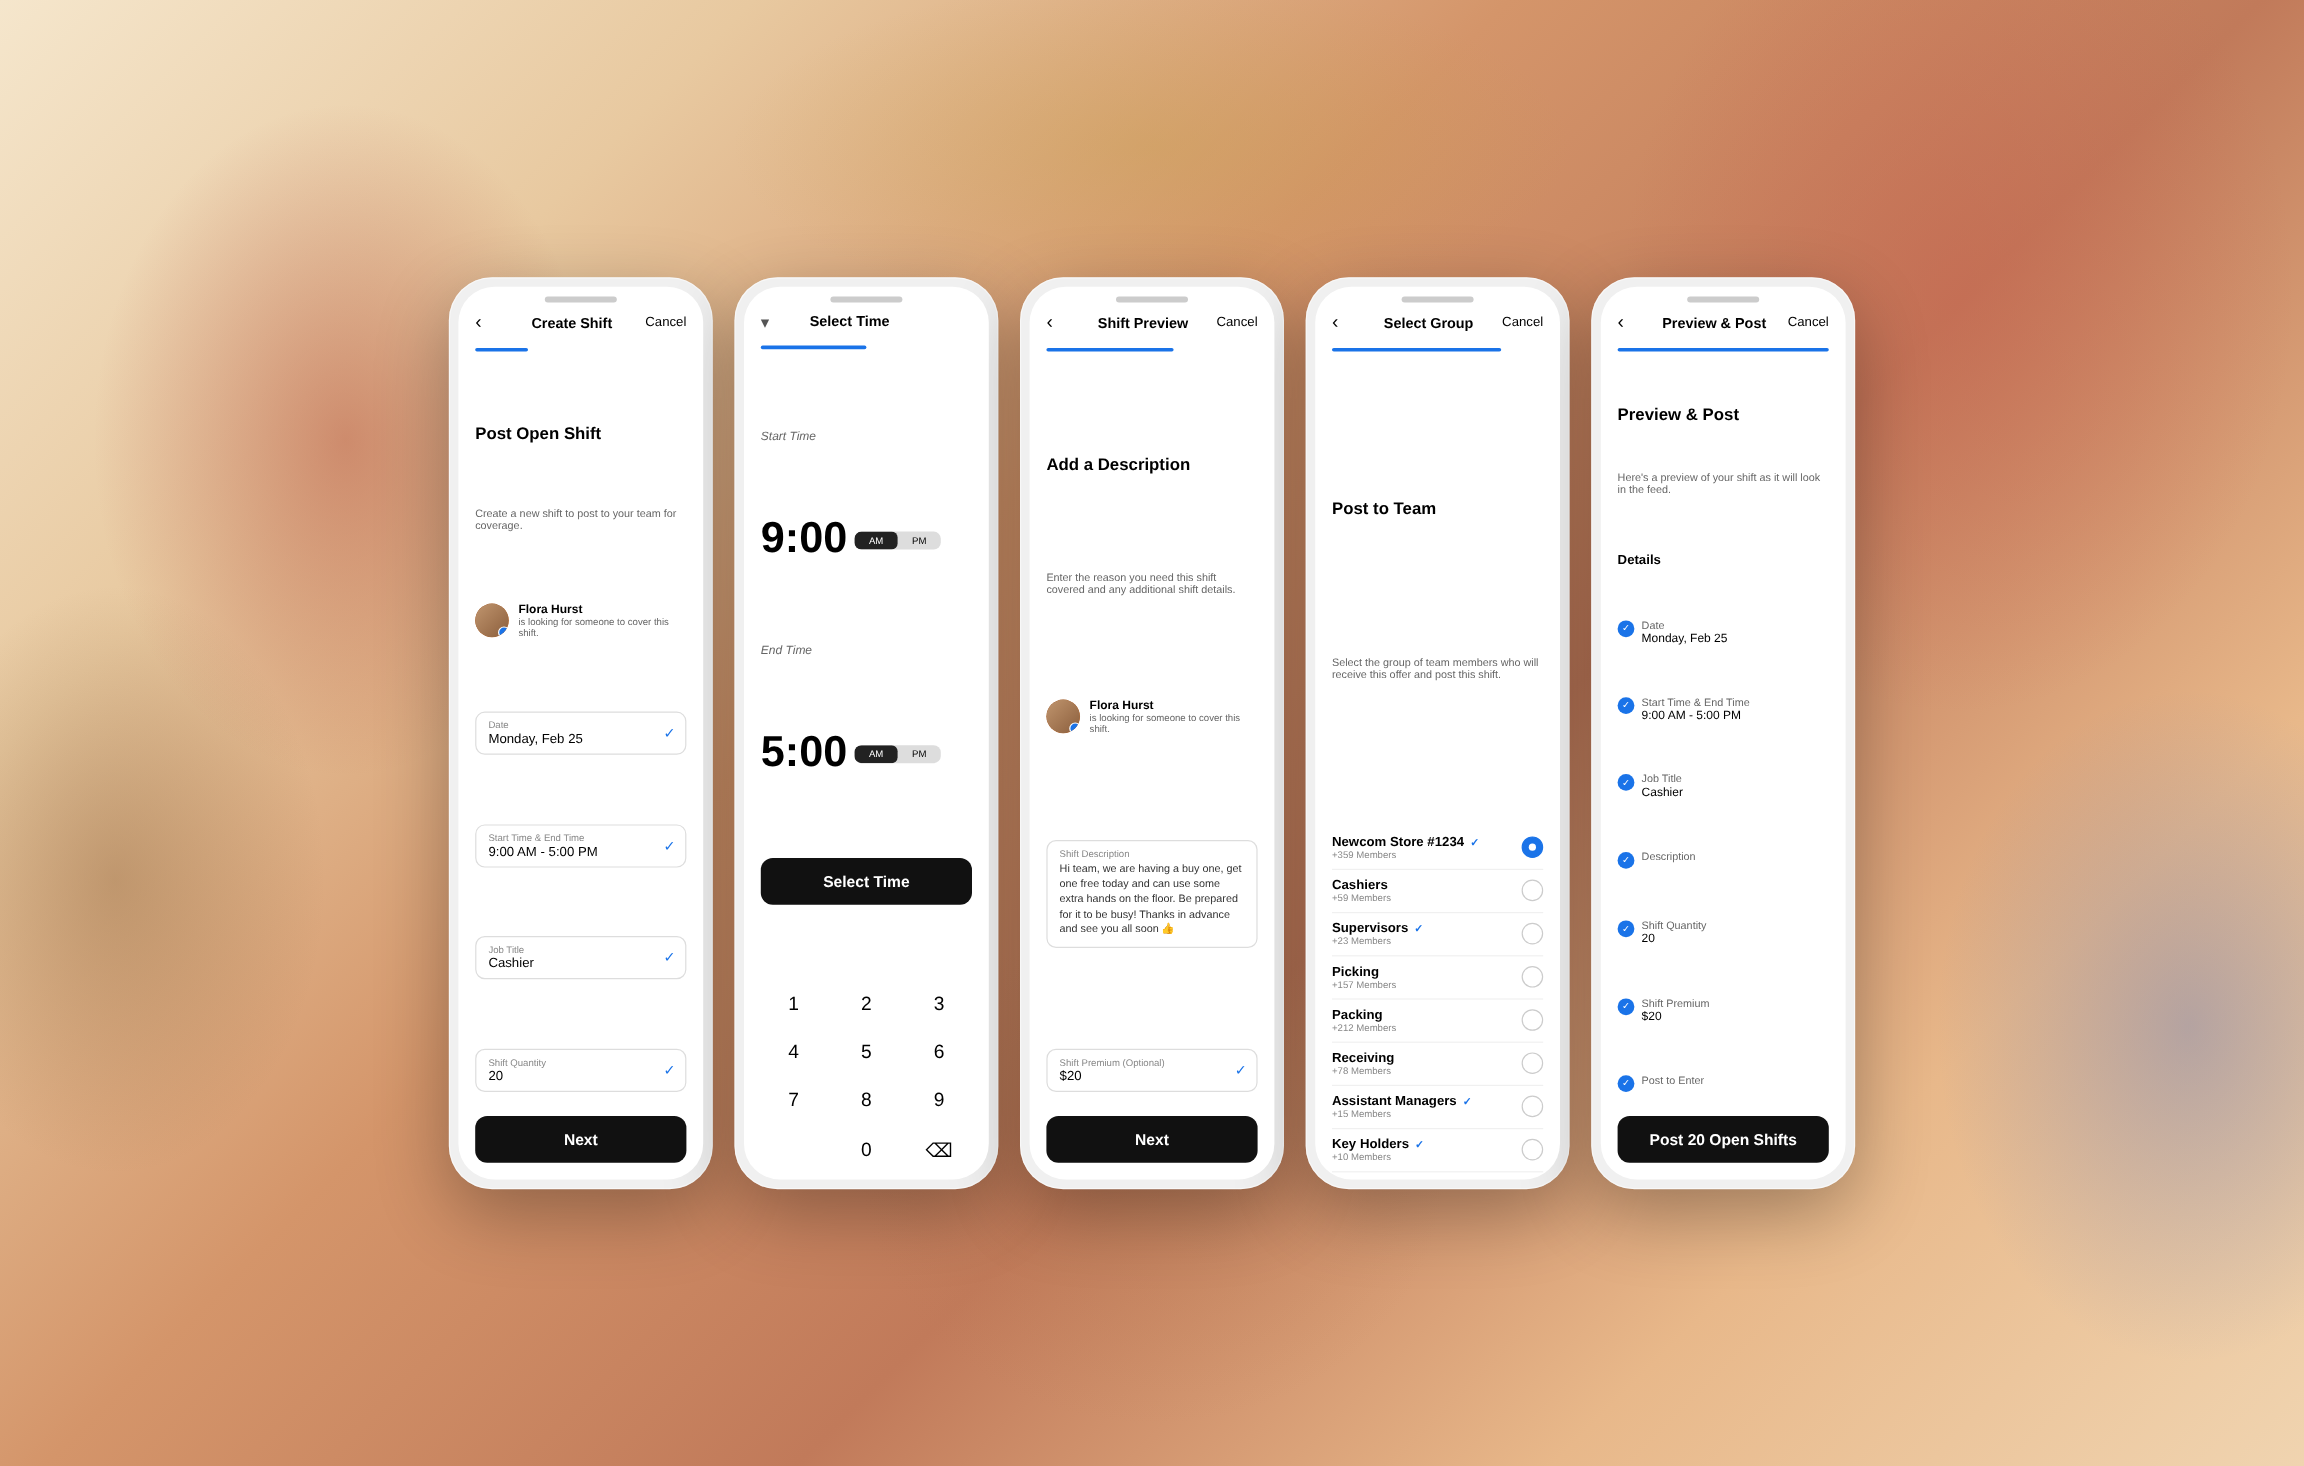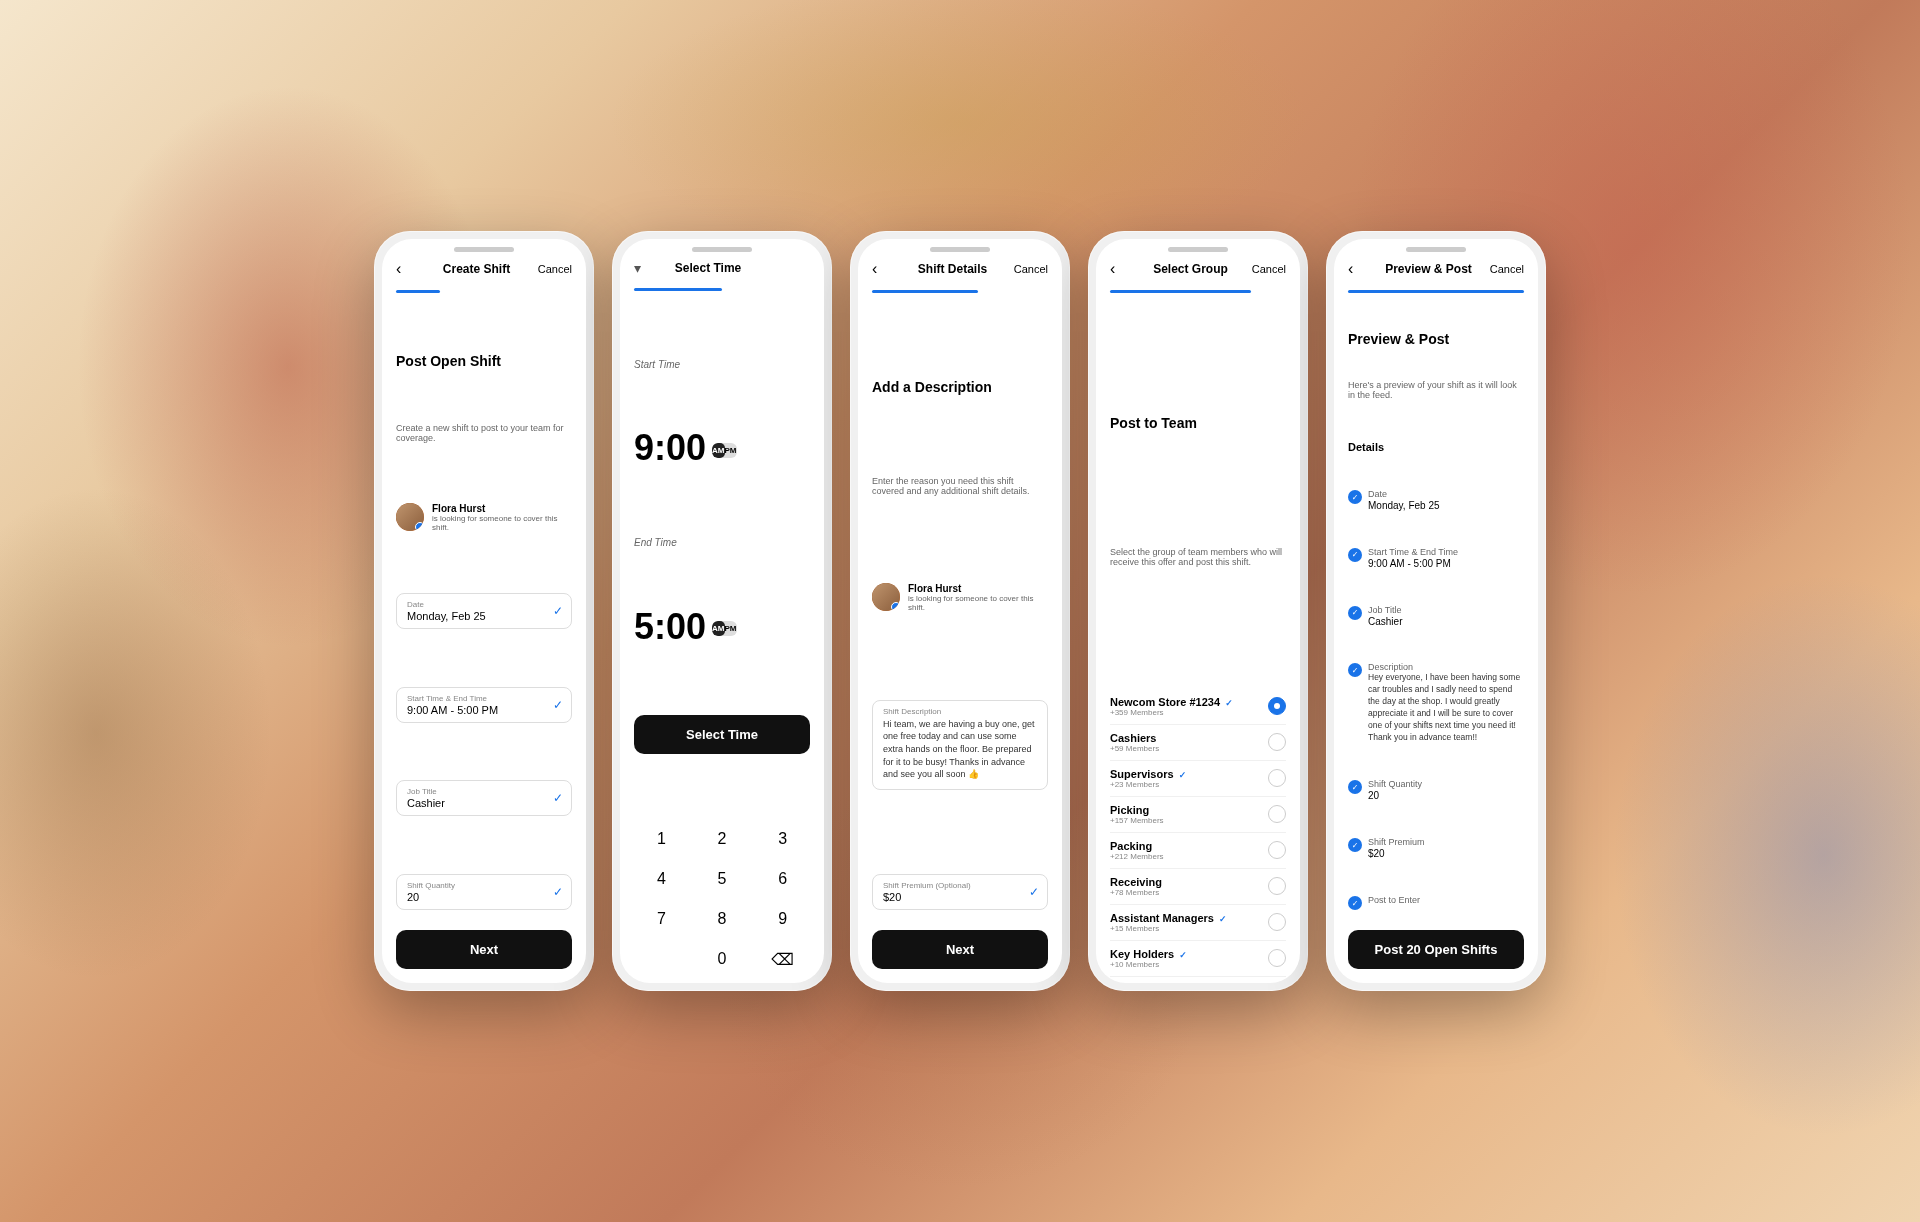--- a/index.html
+++ b/index.html
@@ -212,23 +212,23 @@
     }
     .am-pm-toggle {
       display: inline-flex;
       background: #ddd;
       border-radius: 6px;
       overflow: hidden;
       margin-left: 6px;
       vertical-align: middle;
     }
     .am-pm-btn {
-      padding: 3px 0;
+      padding: 3px 12px;
       font-size: 8px;
-      font-weight: 700;
+      font-weight: 400;
       cursor: pointer;
     }
     .am-pm-btn.active {
       background: #222;
       color: #fff;
       border-radius: 5px;
     }
     .numpad {
       display: grid;
       grid-template-columns: repeat(3, 1fr);
@@ -442,21 +442,21 @@
         </div>
       </div>
     </div>
   </div>
 
   <div class="phone">
     <div class="phone-inner">
       <div class="phone-notch"></div>
       <div class="phone-header">
         <span class="header-back">‹</span>
-        <span class="header-title">Shift Details</span>
+        <span class="header-title">Shift Preview</span>
         <span class="header-cancel">Cancel</span>
       </div>
       <div class="phone-content">
         <div class="progress-bar" style="width: 60%"></div>
         <div class="section-title">Add a Description</div>
         <div class="section-subtitle">Enter the reason you need this shift covered and any additional shift details.</div>
         <div class="user-row">
           <div class="avatar">
             <div class="avatar-img"></div>
             <div class="avatar-badge"></div>
@@ -587,21 +587,20 @@
           <div class="preview-check"></div>
           <div>
             <div class="preview-item-label">Job Title</div>
             <div class="preview-item-value">Cashier</div>
           </div>
         </div>
         <div class="preview-item">
           <div class="preview-check"></div>
           <div>
             <div class="preview-item-label">Description</div>
-            <div class="preview-item-long">Hey everyone, I have been having some car troubles and I sadly need to spend the day at the shop. I would greatly appreciate it and I will be sure to cover one of your shifts next time you need it! Thank you in advance team!!</div>
           </div>
         </div>
         <div class="preview-item">
           <div class="preview-check"></div>
           <div>
             <div class="preview-item-label">Shift Quantity</div>
             <div class="preview-item-value">20</div>
           </div>
         </div>
         <div class="preview-item">

